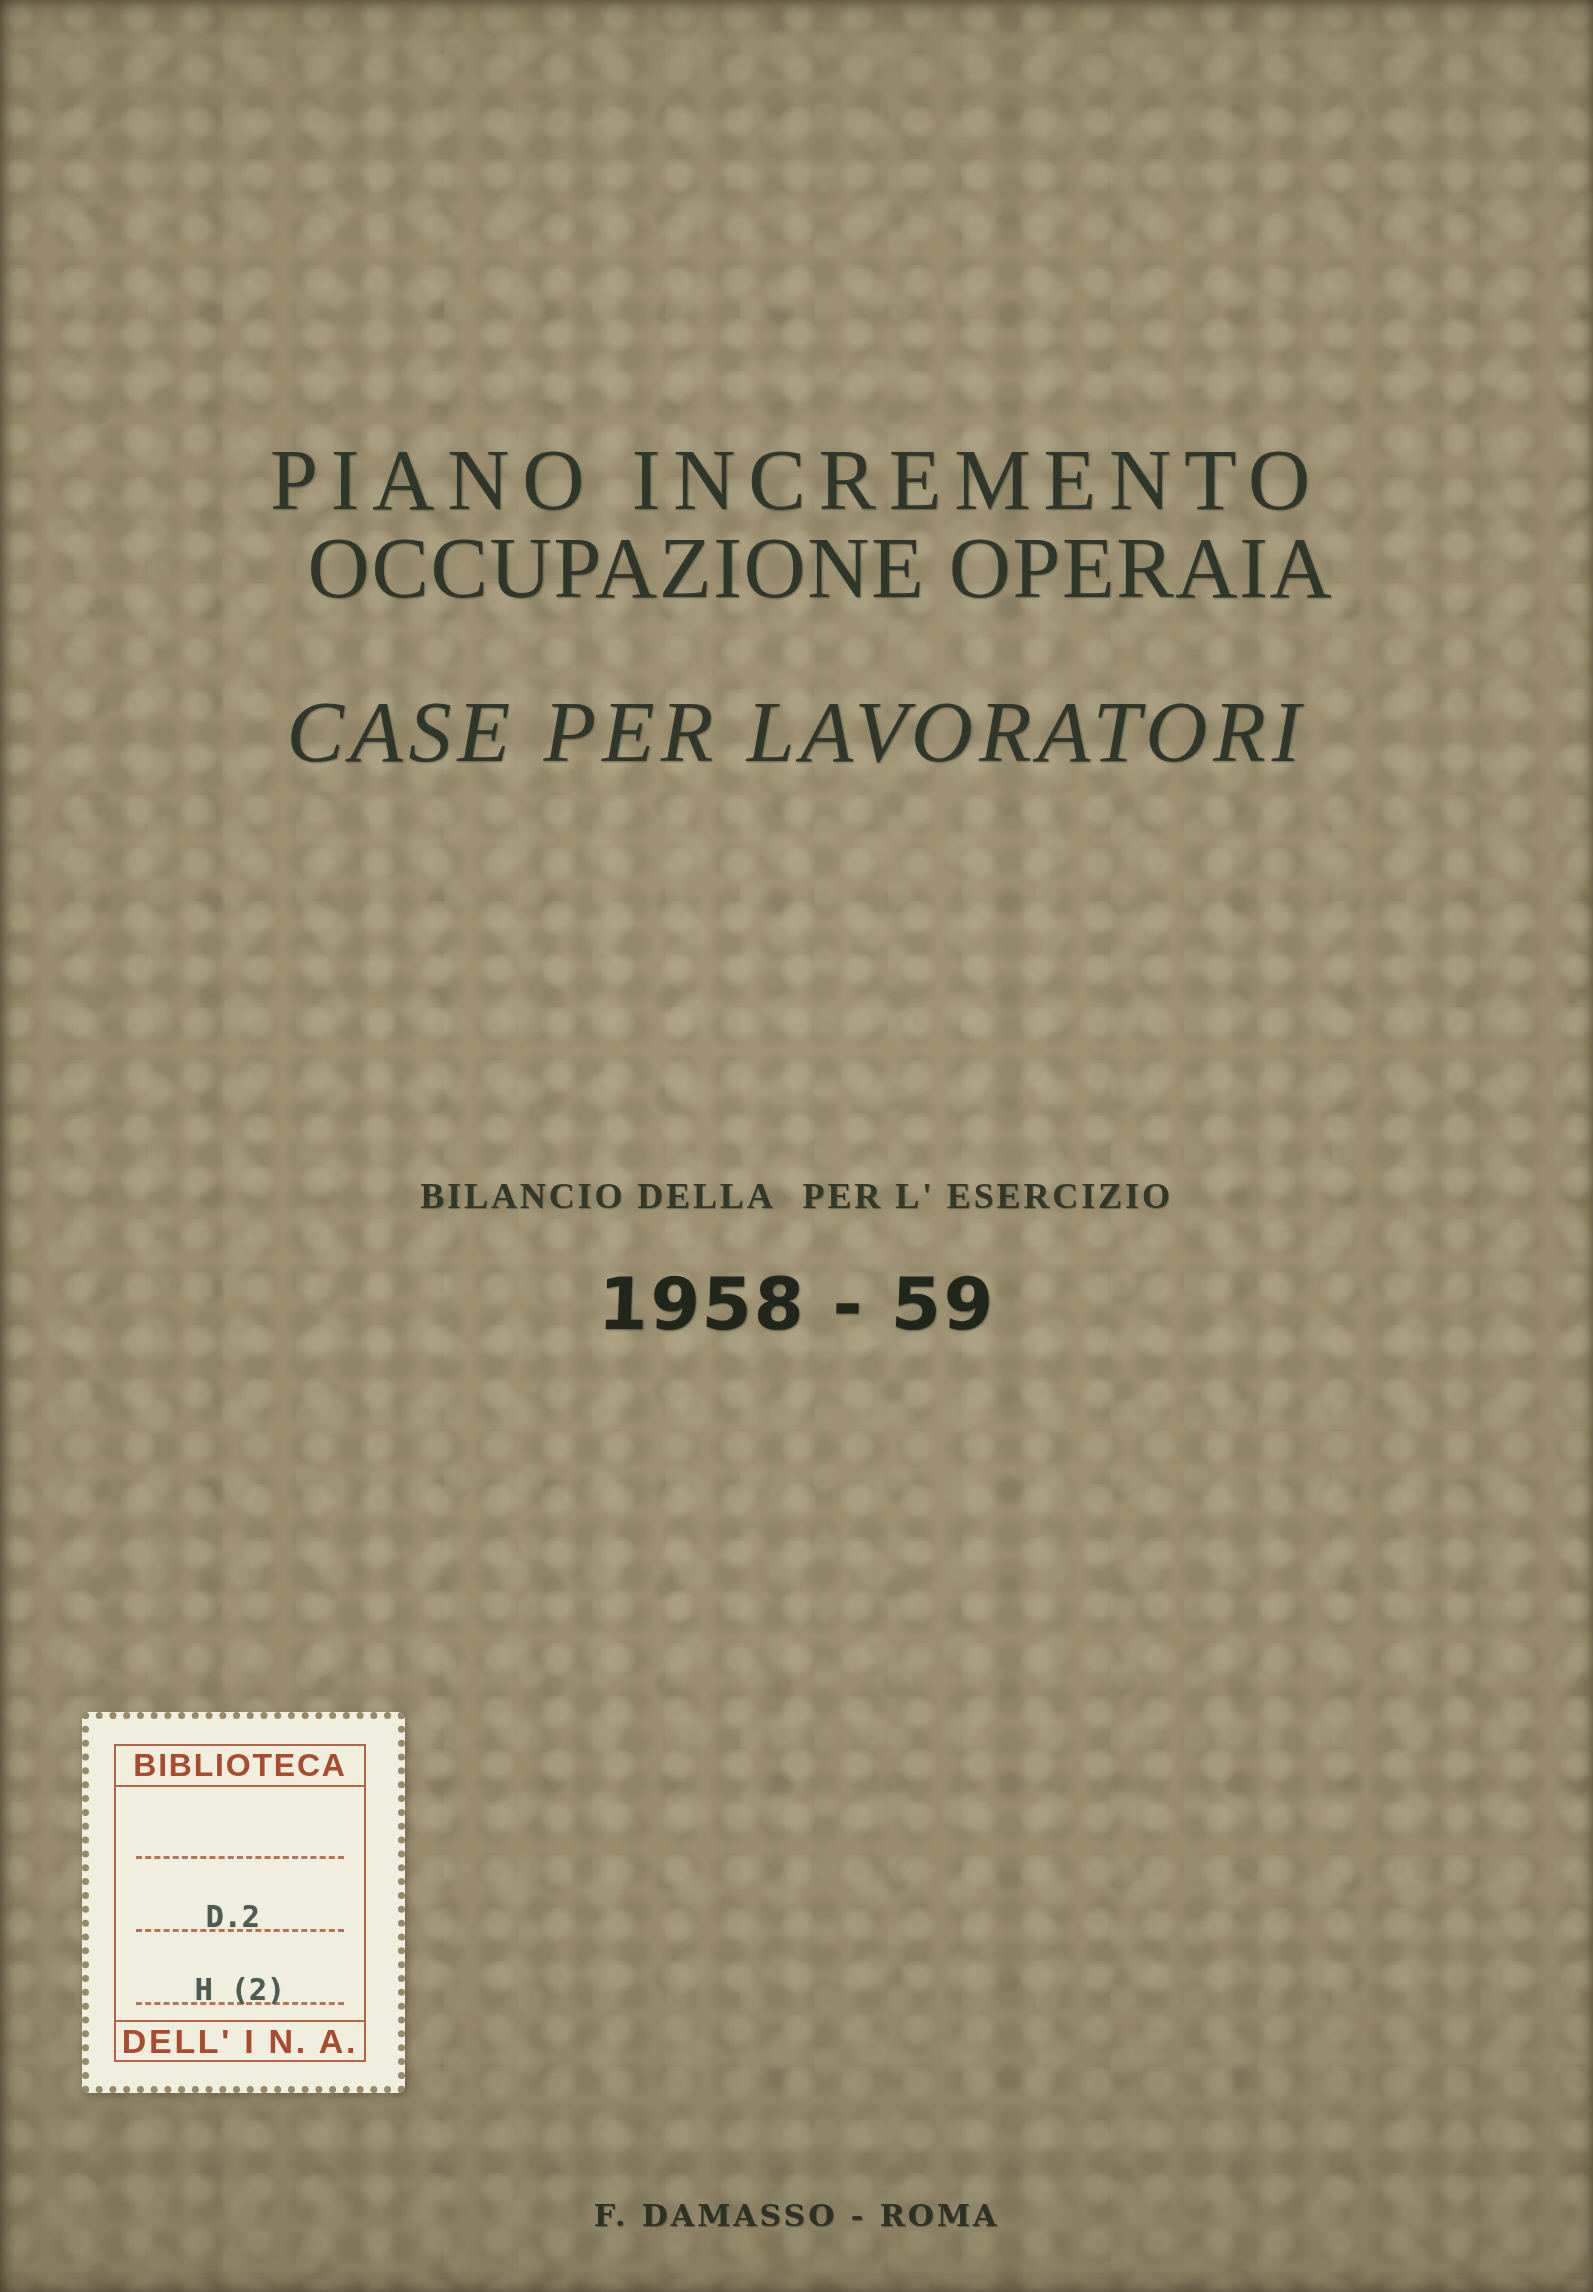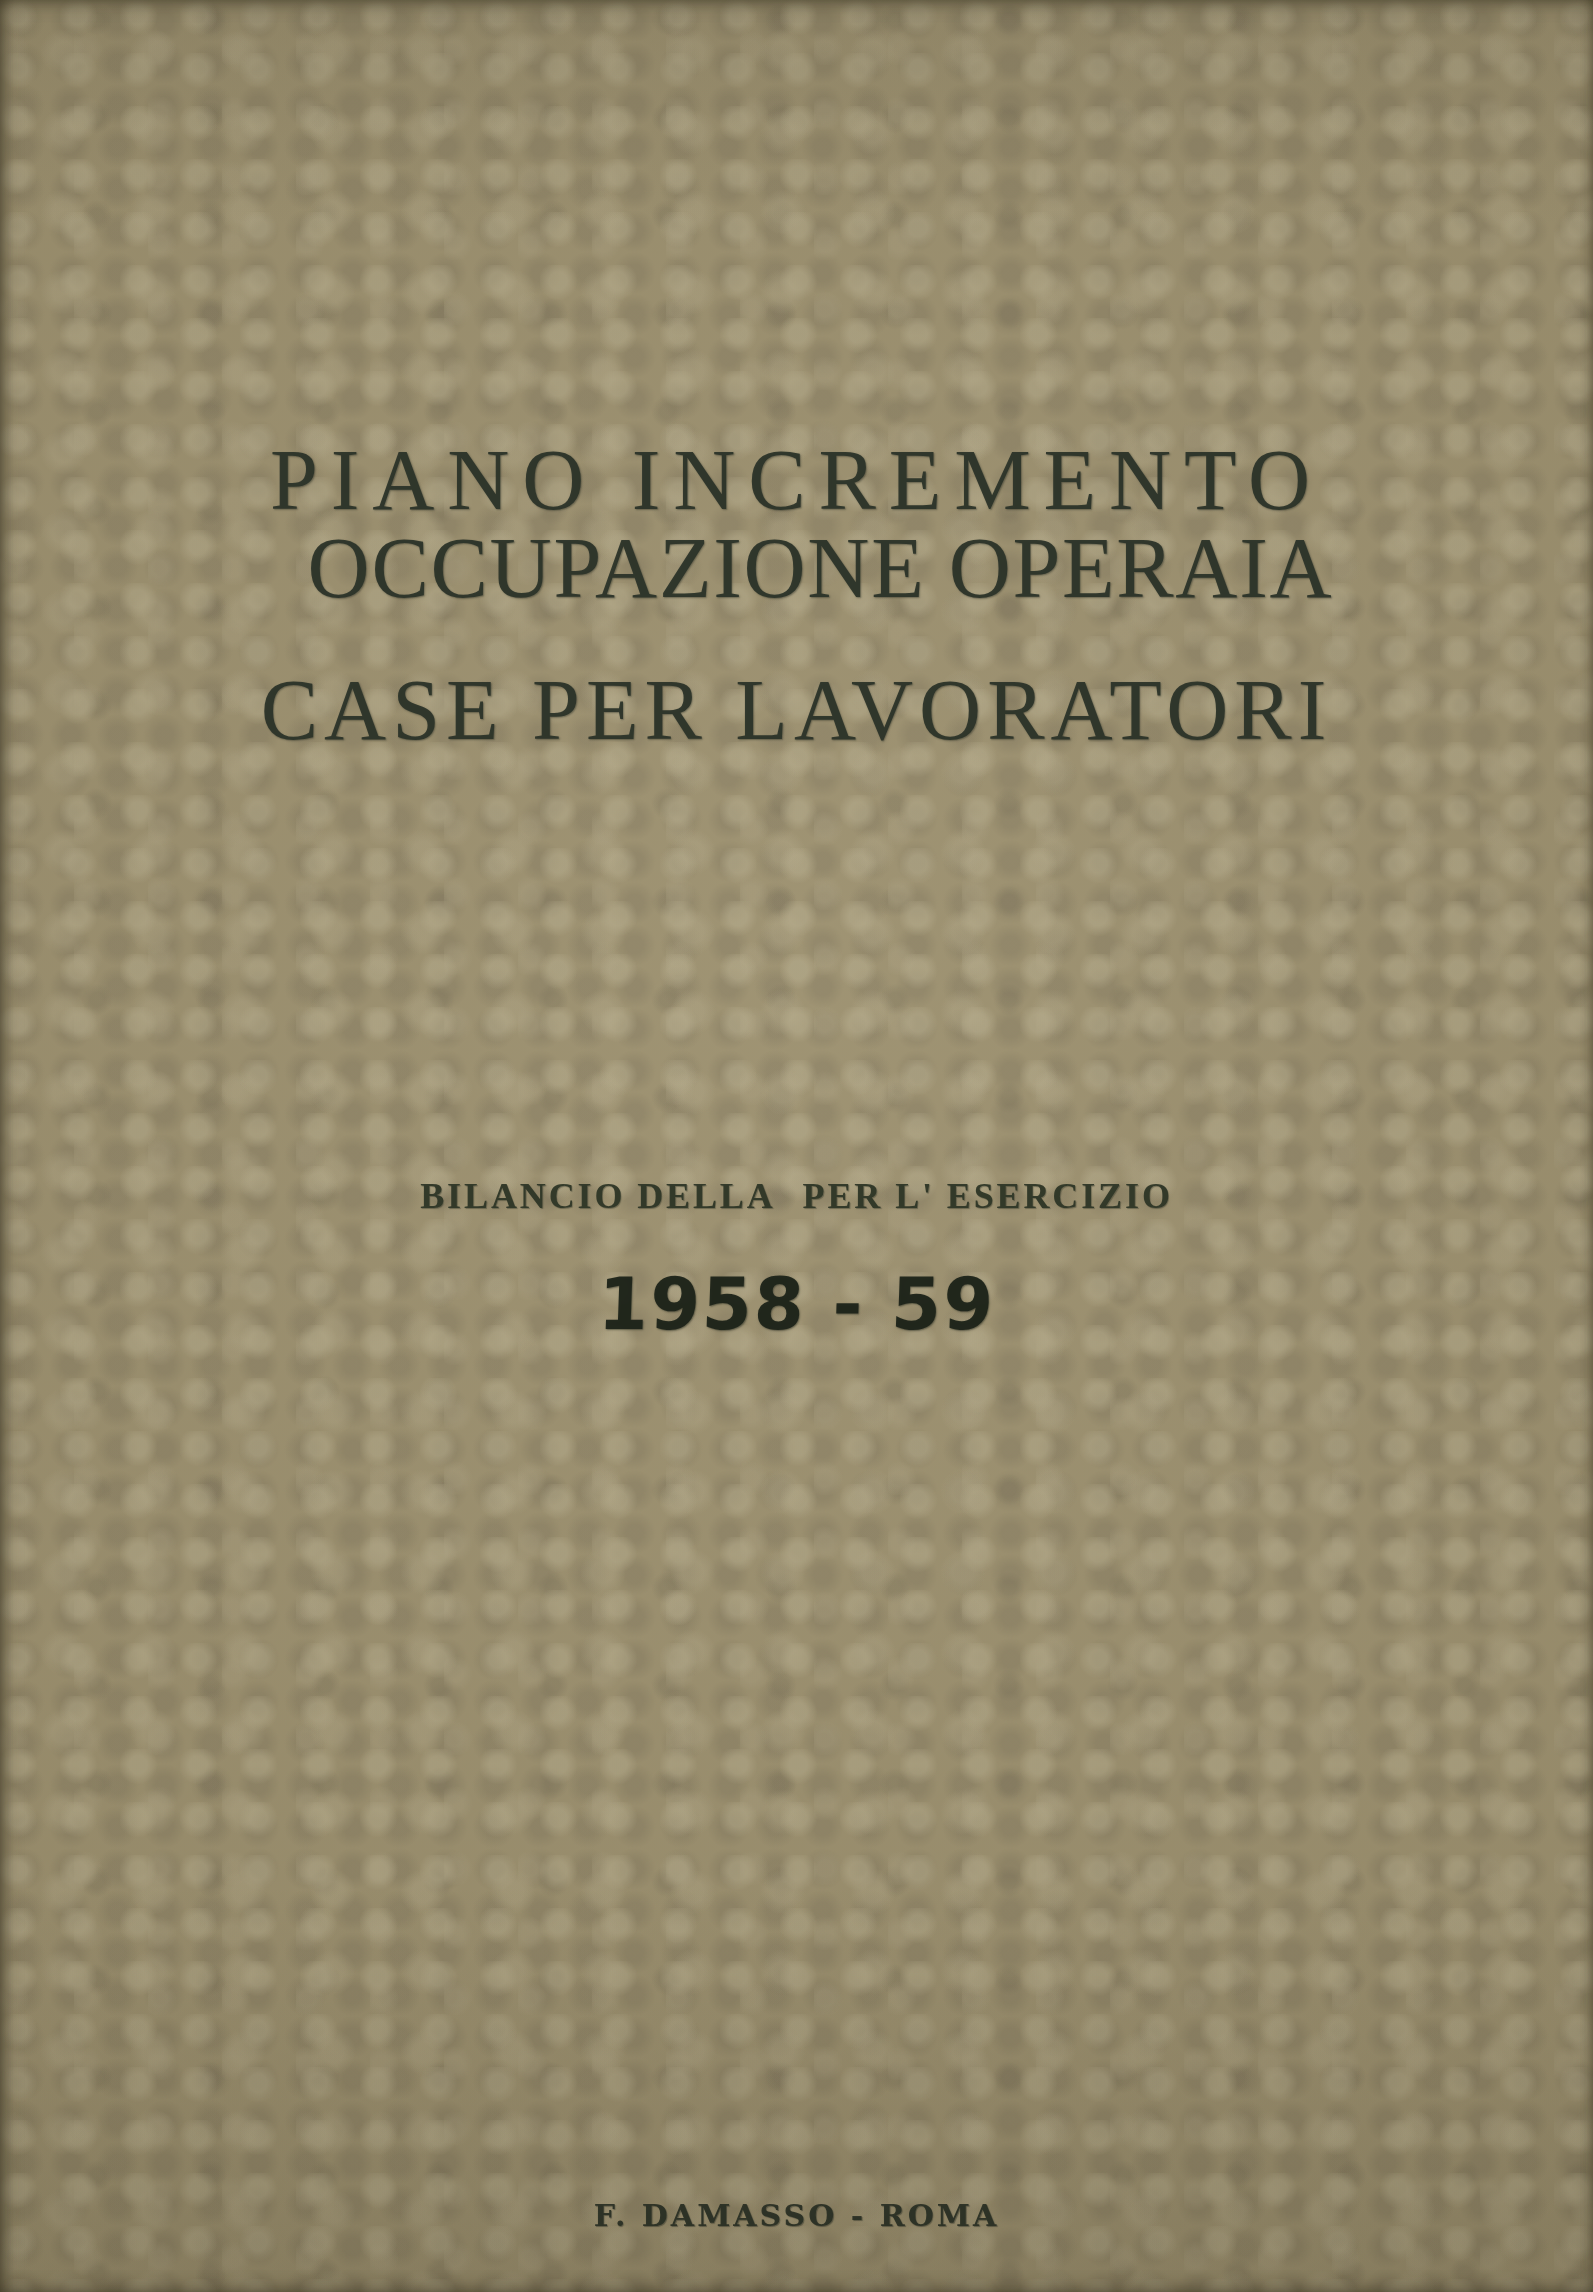--- a/index.html
+++ b/index.html
@@ -27,21 +27,21 @@
       inset 0 -10.7px 18px -7.2px rgba(45,40,25,.45);
   }
 
   
   .title-block{position:absolute;top:436px;left:0;width:100%;text-align:center;
     color:rgba(44,52,41,.95);}
   .title-line{display:block;font-size:86px;line-height:88px;font-weight:normal;
     text-shadow:0.9px 0.9px 1.8px rgba(35,40,30,.45);}
   .t1{letter-spacing:.15em;text-align:center;}
   .t2{letter-spacing:.02em;padding-left:48px;}
-  .t3{letter-spacing:.07em;margin-top:54px;}
+  .t3{letter-spacing:.07em;margin-top:76px;font-style:italic;}
 
   
   .subtitle{position:absolute;top:1175px;left:0;width:100%;
     display:flex;justify-content:center;align-items:baseline;gap:27px;
     color:rgba(48,55,40,.96);font-weight:bold;
     text-shadow:0.9px 0.9px 0.9px rgba(40,45,33,.4);}
   .subtitle .small{font-size:36px;letter-spacing:.08em;}
   .subtitle .big{font-size:52px;letter-spacing:.04em;}
   .subtitle .spaced{letter-spacing:.24em;}
 
@@ -101,16 +101,31 @@
   </div>
 
   <div class="subtitle">
     <span class="small">BILANCIO DELLA</span>
     <span class="small">PER L' ESERCIZIO</span>
   </div>
 
   <div class="year">1958 - 59</div>
 
 
+  <div class="stamp">
+    <div class="stamp-inner">
+      <div class="stamp-header">BIBLIOTECA</div>
+      <div class="stamp-body">
+        <div class="dotted d1"></div>
+        <div class="dotted d2">
+          <span class="call-number c1">D.2</span>
+        </div>
+        <div class="dotted d3">
+          <span class="call-number c2">H (2)</span>
+        </div>
+      </div>
+      <div class="stamp-footer">DELL' I N. A.</div>
+    </div>
+  </div>
 
   <div class="imprint">F. DAMASSO - ROMA</div>
 </div>
 
 
 </body></html>

